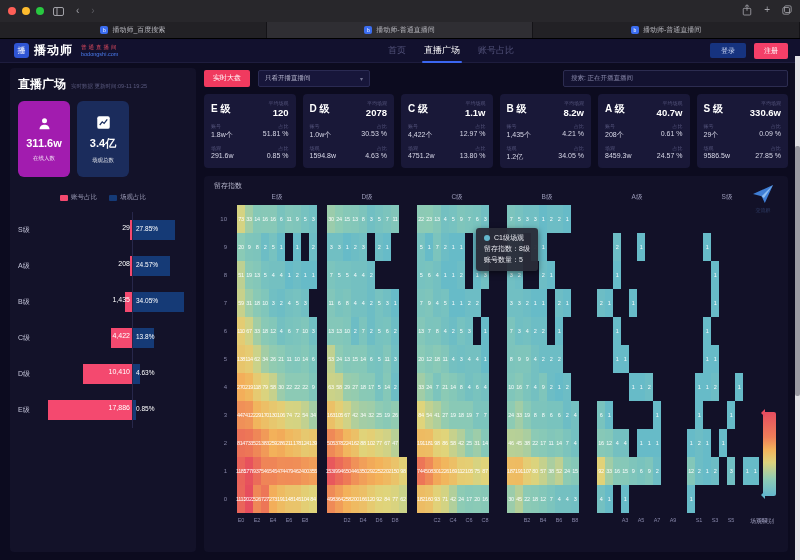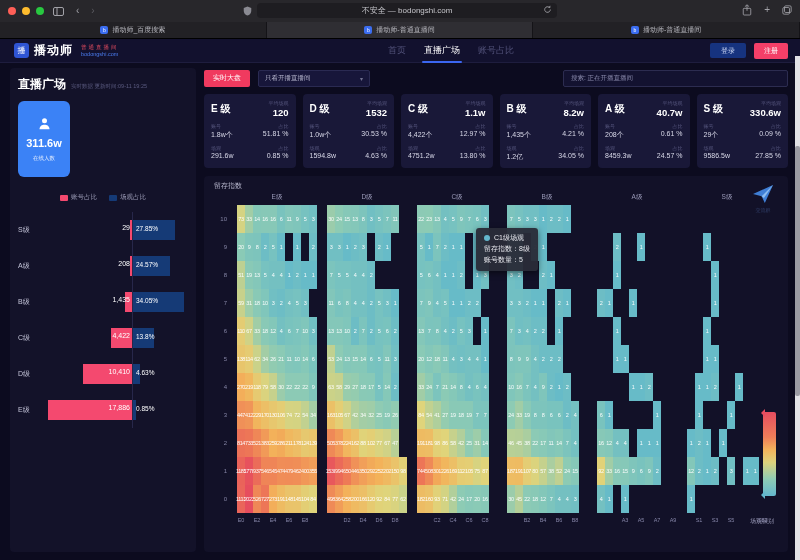--- a/index.html
+++ b/index.html
@@ -125,36 +125,20 @@
   <span class="tl yel"></span>
   <span class="tl grn"></span>
   <span class="tb-ico">
     <svg width="11" height="9" viewBox="0 0 11 9">
         <rect x="0.5" y="0.5" width="10" height="8" rx="1.5" fill="none" stroke="#a2a2a8"></rect>
         <line x1="4" y1="0.5" x2="4" y2="8.5" stroke="#a2a2a8"></line>
       </svg>
   </span>
   <span class="tb-ico">‹</span>
   <span class="tb-ico" style="color:#5a5a60;">›</span>
-  <div class="addr-wrap">
-    <span>
-      <svg width="9" height="10" viewBox="0 0 24 26">
-          <path d="M12 1l10 4v8c0 6-4.5 10.5-10 12C6.5 23.5 2 19 2 13V5z" fill="#8a8a92"></path>
-        </svg>
-    </span>
-    <div class="addr">
-      <span class="addr-text">不安全 — bodongshi.com</span>
-      <span class="refresh">
-        <svg width="9" height="9" viewBox="0 0 16 16">
-            <path d="M13 8a5 5 0 1 1-1.5-3.5" fill="none" stroke="#a2a2a8" stroke-width="1.5"></path>
-            <path d="M13 1v4h-4z" fill="#a2a2a8"></path>
-          </svg>
-      </span>
-    </div>
-  </div>
   <div class="tb-right">
     <span>
       <svg width="10" height="12" viewBox="0 0 12 14">
           <path d="M6 1v7" stroke="#a2a2a8" fill="none"></path>
           <path d="M3.5 3L6 .7 8.5 3" stroke="#a2a2a8" fill="none"></path>
           <rect x="1.5" y="5" width="9" height="8" rx="1" fill="none" stroke="#a2a2a8"></rect>
         </svg>
     </span>
     <span class="tb-ico">+</span>
     <span>
@@ -202,29 +186,39 @@
 </div>
 
 <div class="content">
 
   <aside>
     <div class="side-head">
       <span class="page-title">直播广场</span>
       <span class="update-meta">实时数据 更新时间:09-11 19:25</span>
     </div>
     <div class="summary">
-        <div class="sum-card" style="background: #3b82f6;">
+        <div class="sum-card" style="background: #a21caf;">
           <span>
             <svg width="15" height="15" viewBox="0 0 24 24">
               <circle cx="12" cy="7.5" r="4" fill="#fff"></circle>
               <path d="M4 21c0-5 4-7.2 8-7.2s8 2.2 8 7.2z" fill="#fff"></path>
             </svg>
           </span>
           <div class="sum-val">311.6w</div>
           <div class="sum-lab">在线人数</div>
+        </div>
+        <div class="sum-card" style="background: rgb(27, 44, 92);">
+          <span>
+            <svg width="15" height="15" viewBox="0 0 24 24">
+              <rect x="2" y="2" width="20" height="20" rx="3" fill="#fff"></rect>
+              <polyline points="6,16 10,11 13,13.5 18,7" stroke="#1a2d5e" stroke-width="2" fill="none"></polyline>
+            </svg>
+          </span>
+          <div class="sum-val">3.4亿</div>
+          <div class="sum-lab">场观总数</div>
         </div>
       </div>
 
     <div class="bar-legend">
       <span class="legend-item">
         <span class="swatch" style="background:#f4496f"></span>
         <span>账号占比</span>
       </span>
       <span class="legend-item">
         <span class="swatch" style="background:#153a76"></span>
@@ -330,21 +324,21 @@
               <span class="lv-lab">占比</span>
               <span class="lv-sm">0.85 %</span>
             </span>
           </div>
         </div>
         <div class="lv-card">
           <div class="lv-head">
             <span class="lv-name">D 级</span>
             <span class="lv-col">
               <span class="lv-lab">平均场观</span>
-              <span class="lv-val">1532</span>
+              <span class="lv-val">2078</span>
             </span>
           </div>
           <div class="lv-row">
             <span class="lv-col left">
               <span class="lv-lab">账号</span>
               <span class="lv-sm">1.0w个</span>
             </span>
             <span class="lv-col">
               <span class="lv-lab">占比</span>
               <span class="lv-sm">30.53 %</span>

